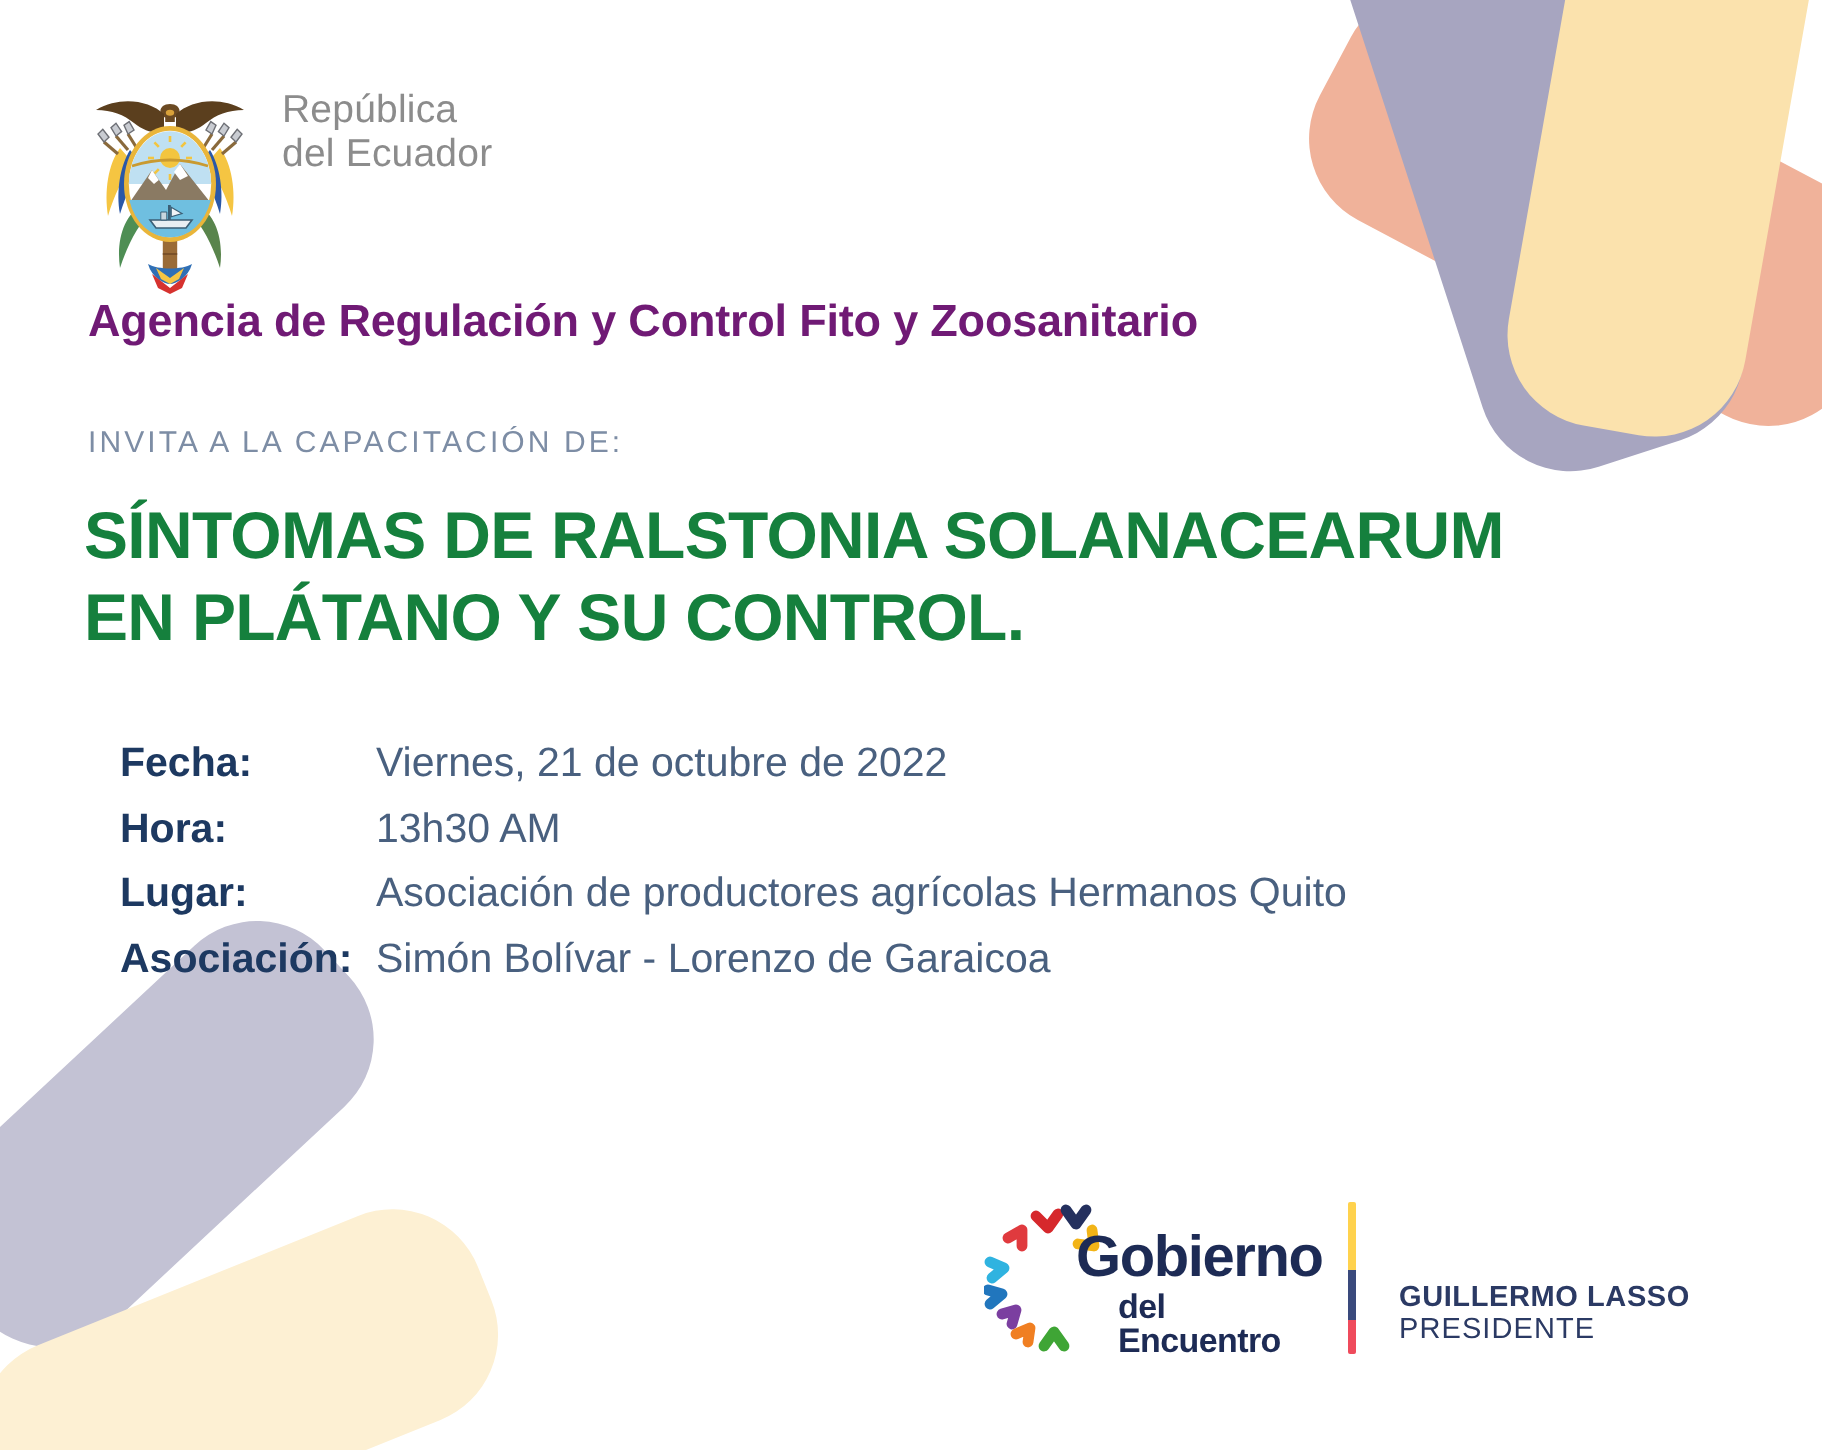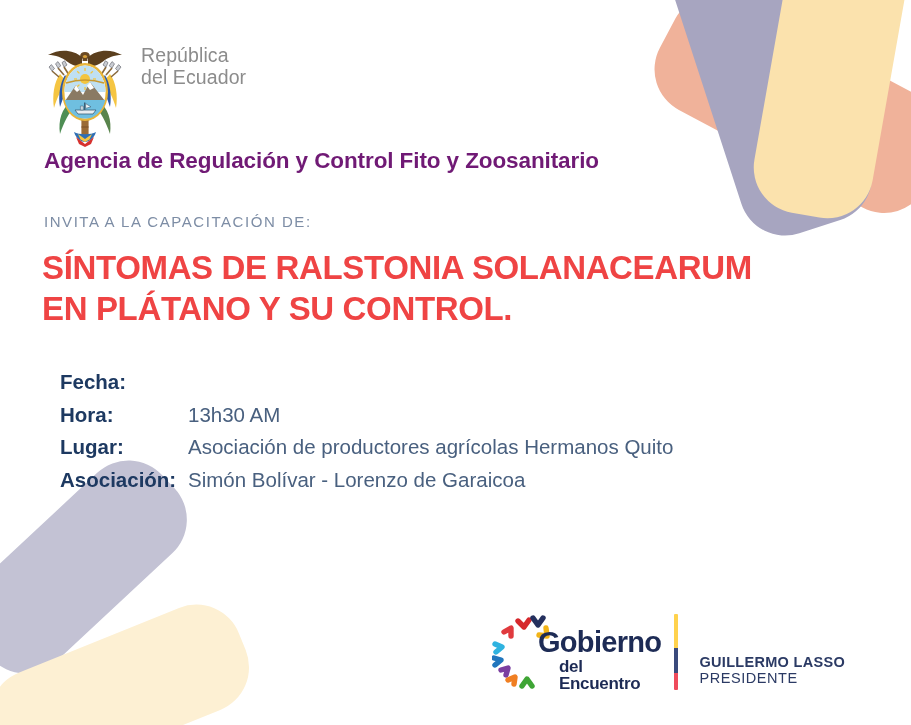--- a/index.html
+++ b/index.html
@@ -118,21 +118,21 @@
     font-size: 15px;
     font-weight: 400;
     letter-spacing: 1.55px;
   }
 
   .headline {
     position: absolute;
     top: 248px;
     left: 42px;
     right: 14px;
-    color: #ef4444;
+    color: #15803d;
     font-size: 33px;
     line-height: 1.24;
     font-weight: 700;
     letter-spacing: -0.35px;
   }
   .headline-l2 { display: block; }
 
   .details {
     position: absolute;
     top: 370px;
@@ -153,21 +153,21 @@
   .detail-value {
     color: #49607f;
     font-size: 20.5px;
     font-weight: 400;
   }
 
   
   .footer-logo {
     position: absolute;
     left: 492px;
-    top: 608px;
+    top: 595px;
     display: flex;
     align-items: center;
   }
   .gob-mark {
     position: relative;
     width: 176px;
     height: 88px;
   }
   .gob-burst { position: absolute; left: 0; top: 0; }
   .gob-words {
@@ -331,20 +331,21 @@
     <div class="invite-line">INVITA A LA CAPACITACIÓN DE:</div>
 
     <div class="headline">
       <span>SÍNTOMAS DE RALSTONIA SOLANACEARUM</span>
       <span class="headline-l2">EN PLÁTANO Y SU CONTROL.</span>
     </div>
 
     <div class="details">
       <div class="detail-row">
         <span class="detail-label">Fecha:</span>
+        <span class="detail-value">Viernes, 21 de octubre de 2022</span>
       </div>
       <div class="detail-row">
         <span class="detail-label">Hora:</span>
         <span class="detail-value">13h30 AM</span>
       </div>
       <div class="detail-row">
         <span class="detail-label">Lugar:</span>
         <span class="detail-value">Asociación de productores agrícolas Hermanos Quito</span>
       </div>
       <div class="detail-row">

